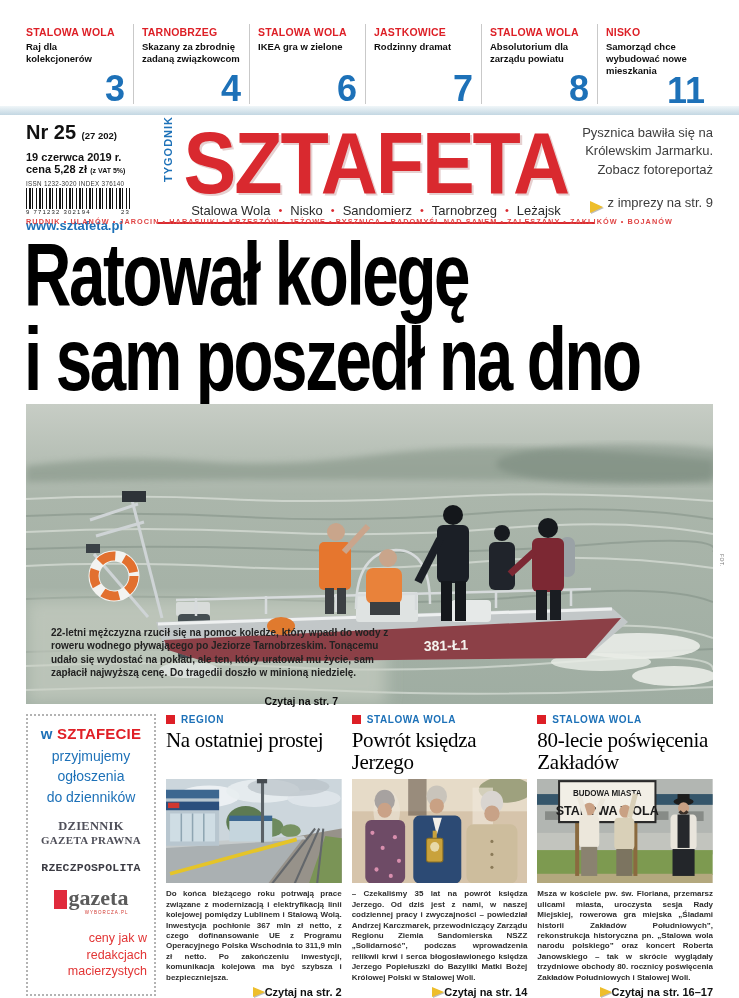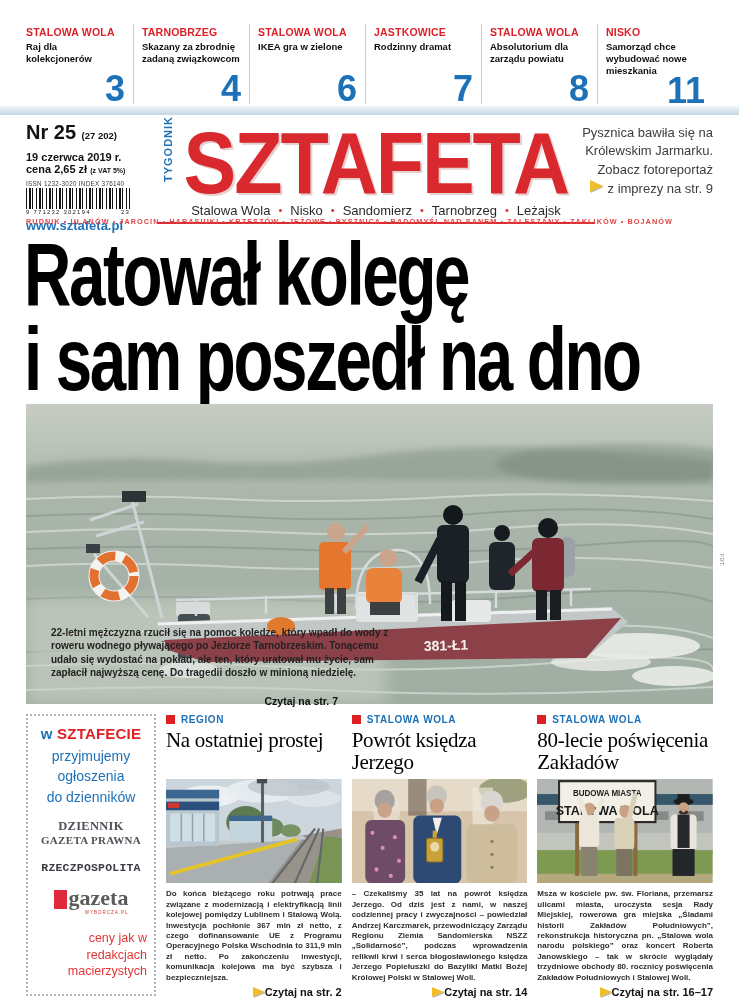--- a/index.html
+++ b/index.html
@@ -31,21 +31,21 @@
   .m-web{font-size:13px;font-weight:bold;color:#1d71b8;margin-top:3px}
   .m-logo{position:absolute;left:132px;width:436px;top:0;text-align:center}
   .m-tyg{position:absolute;left:4px;top:62px;transform:rotate(-90deg);transform-origin:left top;
     color:#1d71b8;font-weight:bold;font-size:11px;letter-spacing:1px}
   .m-name{color:#d9292f;font-weight:bold;font-size:76px;letter-spacing:-2px;line-height:1;display:inline-block;
     transform:scale(1.04,1.14);transform-origin:center top;text-shadow:2px 2px 0 rgba(140,40,40,.22)}
   .m-cities{margin-top:7px;padding-bottom:4px;border-bottom:2px solid #d9292f;font-size:13px;color:#2a2a2a;white-space:nowrap}
   .m-city{font-weight:400}
   .m-city + .m-city::before{content:"•";color:#d9292f;margin:0 8px;font-size:11px;vertical-align:1px}
   .m-right{position:absolute;right:0;top:4px;width:152px;text-align:right;font-size:13px;color:#3d3d3d;line-height:1.42}
-  .m-right-link{display:flex;justify-content:flex-end;align-items:flex-start;gap:5px;margin-top:1px}
+  .m-right-link{display:flex;justify-content:flex-end;align-items:flex-end;gap:5px;margin-top:15px}
   .gold-arrow{width:0;height:0;border-left:13px solid #eebe2b;border-top:6px solid transparent;
     border-bottom:6px solid transparent;display:inline-block;filter:drop-shadow(1px 1px 0 #bdbdbd)}
   
   .towns{position:absolute;top:217px;left:26px;right:26px;color:#e04545;font-size:7.3px;font-weight:bold;
     letter-spacing:1.05px;text-align:left;white-space:nowrap}
   
   .headline{position:absolute;top:233px;left:24px;width:712px}
   .hl-wrap{transform:scale(.78,1.06);transform-origin:left top}
   .hl{font-size:84px;font-weight:bold;color:#000;line-height:.95;letter-spacing:-3px;white-space:nowrap}
   
@@ -118,21 +118,21 @@
     <div class="t-title">Samorząd chce wybudować nowe mieszkania</div>
     <div class="t-page">11</div>
   </div>
 </div>
 <div class="blue-strip"></div>
 
 <div class="mast">
   <div class="m-left">
     <div class="m-nr"><span>Nr 25</span> <span class="tot">(27 202)</span></div>
     <div class="m-date">19 czerwca 2019 r.</div>
-    <div class="m-price"><span>cena 2,65 zł</span> <span class="vat">(z VAT 5%)</span></div>
+    <div class="m-price"><span>cena 5,28 zł</span> <span class="vat">(z VAT 5%)</span></div>
     <div class="m-issn">ISSN 1232-3020   INDEX 376140</div>
     <div class="m-barcode"></div>
     <div class="m-bdigits">
       <span>9 771232 302194</span>
       <span>23</span>
     </div>
     <div class="m-web">www.sztafeta.pl</div>
   </div>
   <div class="m-logo">
     <div class="m-tyg">TYGODNIK</div>

